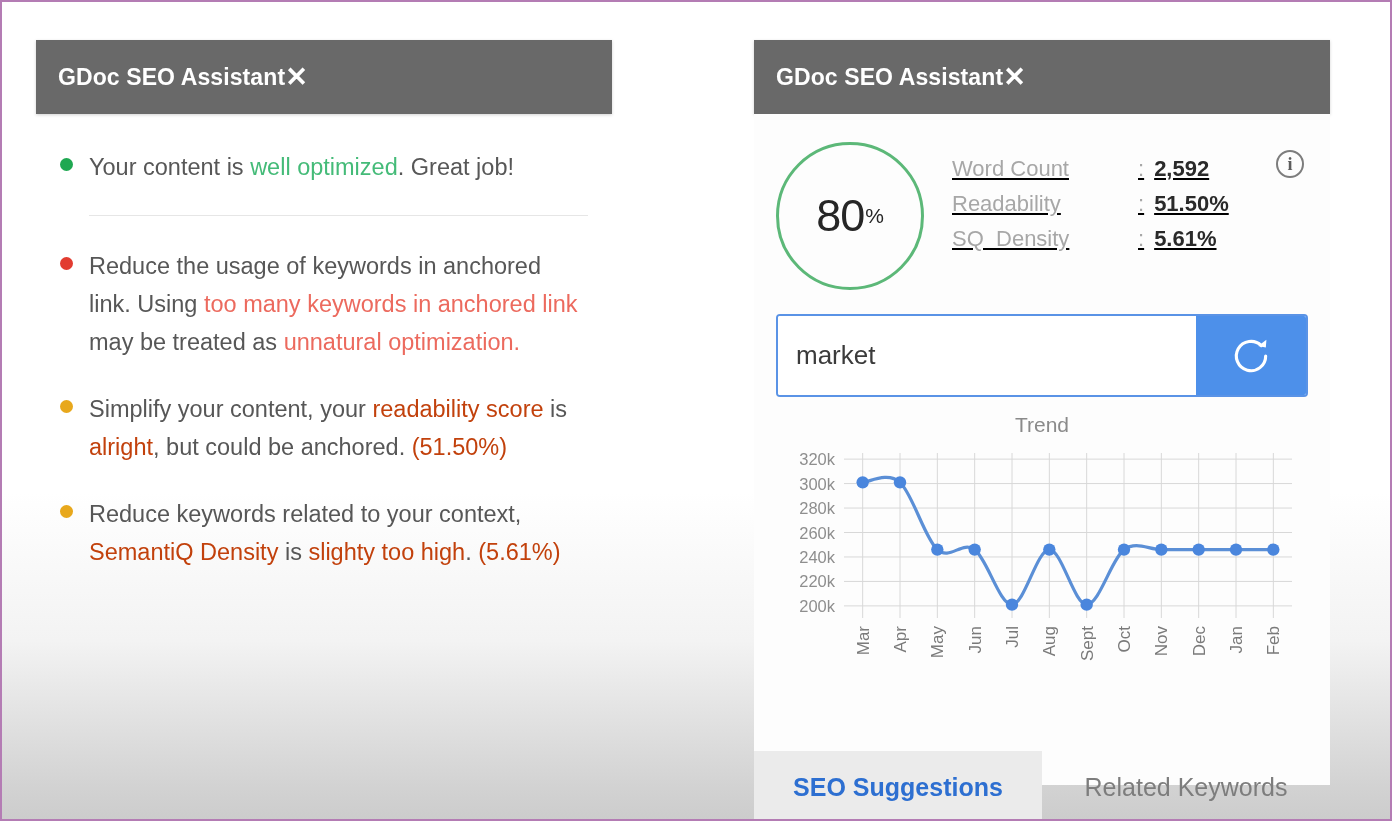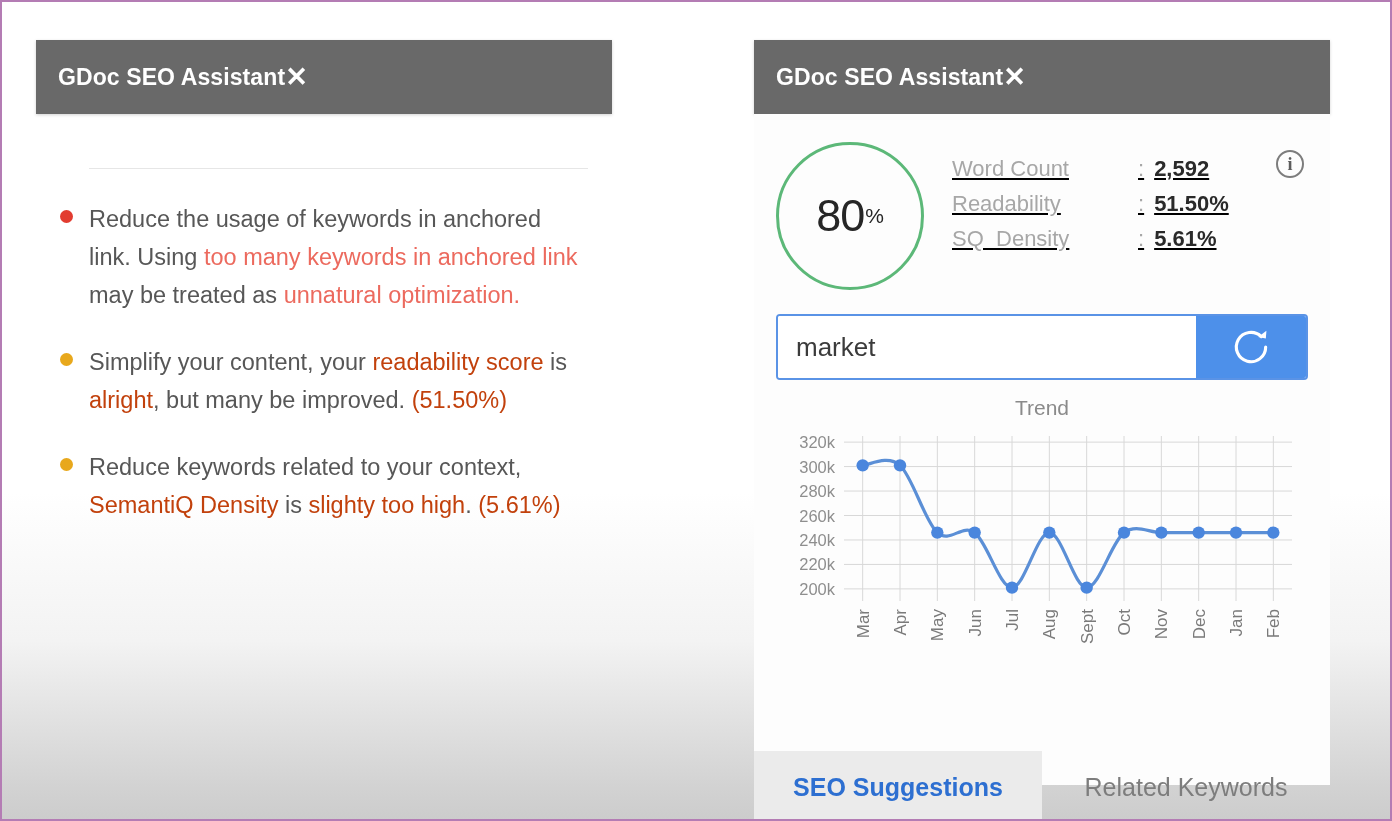--- a/index.html
+++ b/index.html
@@ -151,21 +151,21 @@
     margin-top: 8px;
     margin-right: 4px;
     cursor: pointer;
     flex: 0 0 28px;
   }
 
   
   .search-row {
     display: flex;
     margin-top: 24px;
-    height: 66px;
+    height: 83px;
     border: 2px solid #5a93e6;
     border-radius: 4px;
     overflow: hidden;
     background: #ffffff;
   }
   .search-input {
     flex: 1;
     border: none;
     outline: none;
     font-size: 26px;
@@ -233,28 +233,32 @@
 </head>
 <body>
 
 <div class="panel" id="left-panel">
   <div class="panel-header">
     <span class="panel-title">GDoc SEO Assistant</span>
     <span class="close-icon">✕</span>
   </div>
   <div class="panel-body">
     <ul class="sug-list" id="suggestion-list">
+        <li class="sug-item">
+          <span class="bullet green"></span>
+          <span class="sug-text"><span class="">Your content is </span><span class="hl-green">well optimized</span><span class="">. Great job!</span></span>
+        </li>
         <div class="divider"></div>
         <li class="sug-item">
           <span class="bullet red"></span>
           <span class="sug-text"><span class="">Reduce the usage of keywords in anchored link. Using </span><span class="hl-red">too many keywords in anchored link</span><span class=""> may be treated as </span><span class="hl-red">unnatural optimization</span><span class="hl-red">.</span></span>
         </li>
         <li class="sug-item">
           <span class="bullet amber"></span>
-          <span class="sug-text"><span class="">Simplify your content, your </span><span class="hl-amber">readability score</span><span class=""> is </span><span class="hl-amber">alright</span><span class="">, but many be improved. </span><span class="hl-amber">(51.50%)</span></span>
+          <span class="sug-text"><span class="">Simplify your content, your </span><span class="hl-amber">readability score</span><span class=""> is </span><span class="hl-amber">alright</span><span class="">, but could be anchored. </span><span class="hl-amber">(51.50%)</span></span>
         </li>
         <li class="sug-item">
           <span class="bullet amber"></span>
           <span class="sug-text"><span class="">Reduce keywords related to your context, </span><span class="hl-amber">SemantiQ Density</span><span class=""> is </span><span class="hl-amber">slighty too high</span><span class="">. </span><span class="hl-amber">(5.61%)</span></span>
         </li>
       </ul>
   </div>
 </div>
 
 <div class="panel" id="right-panel">

